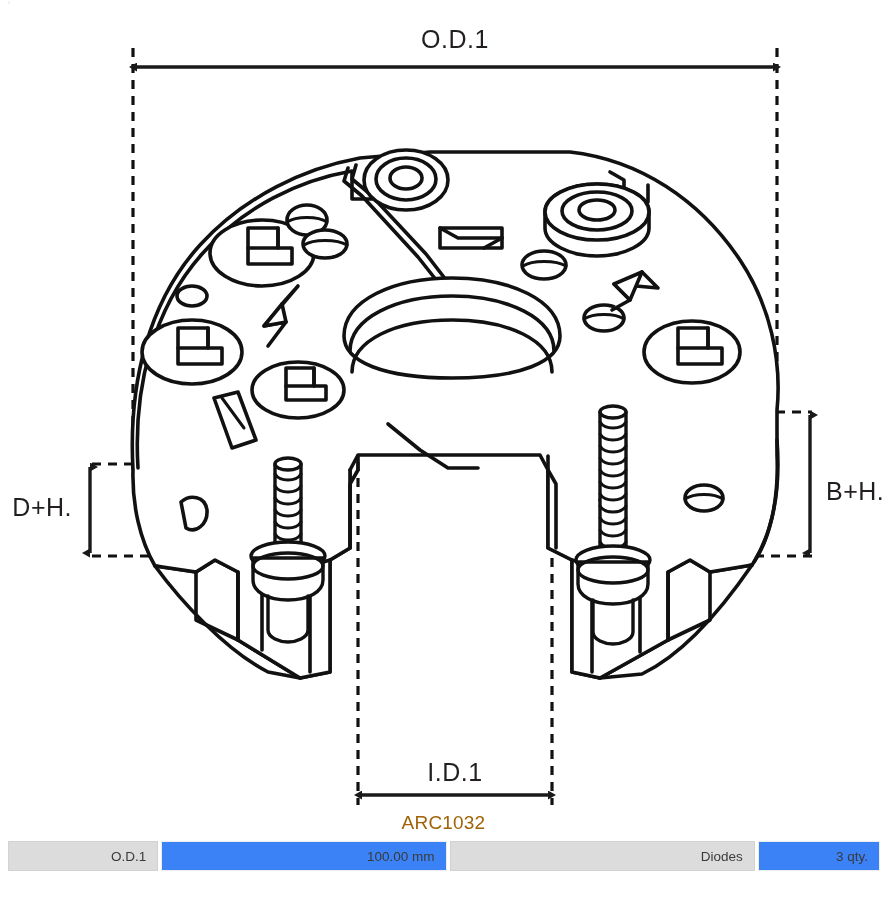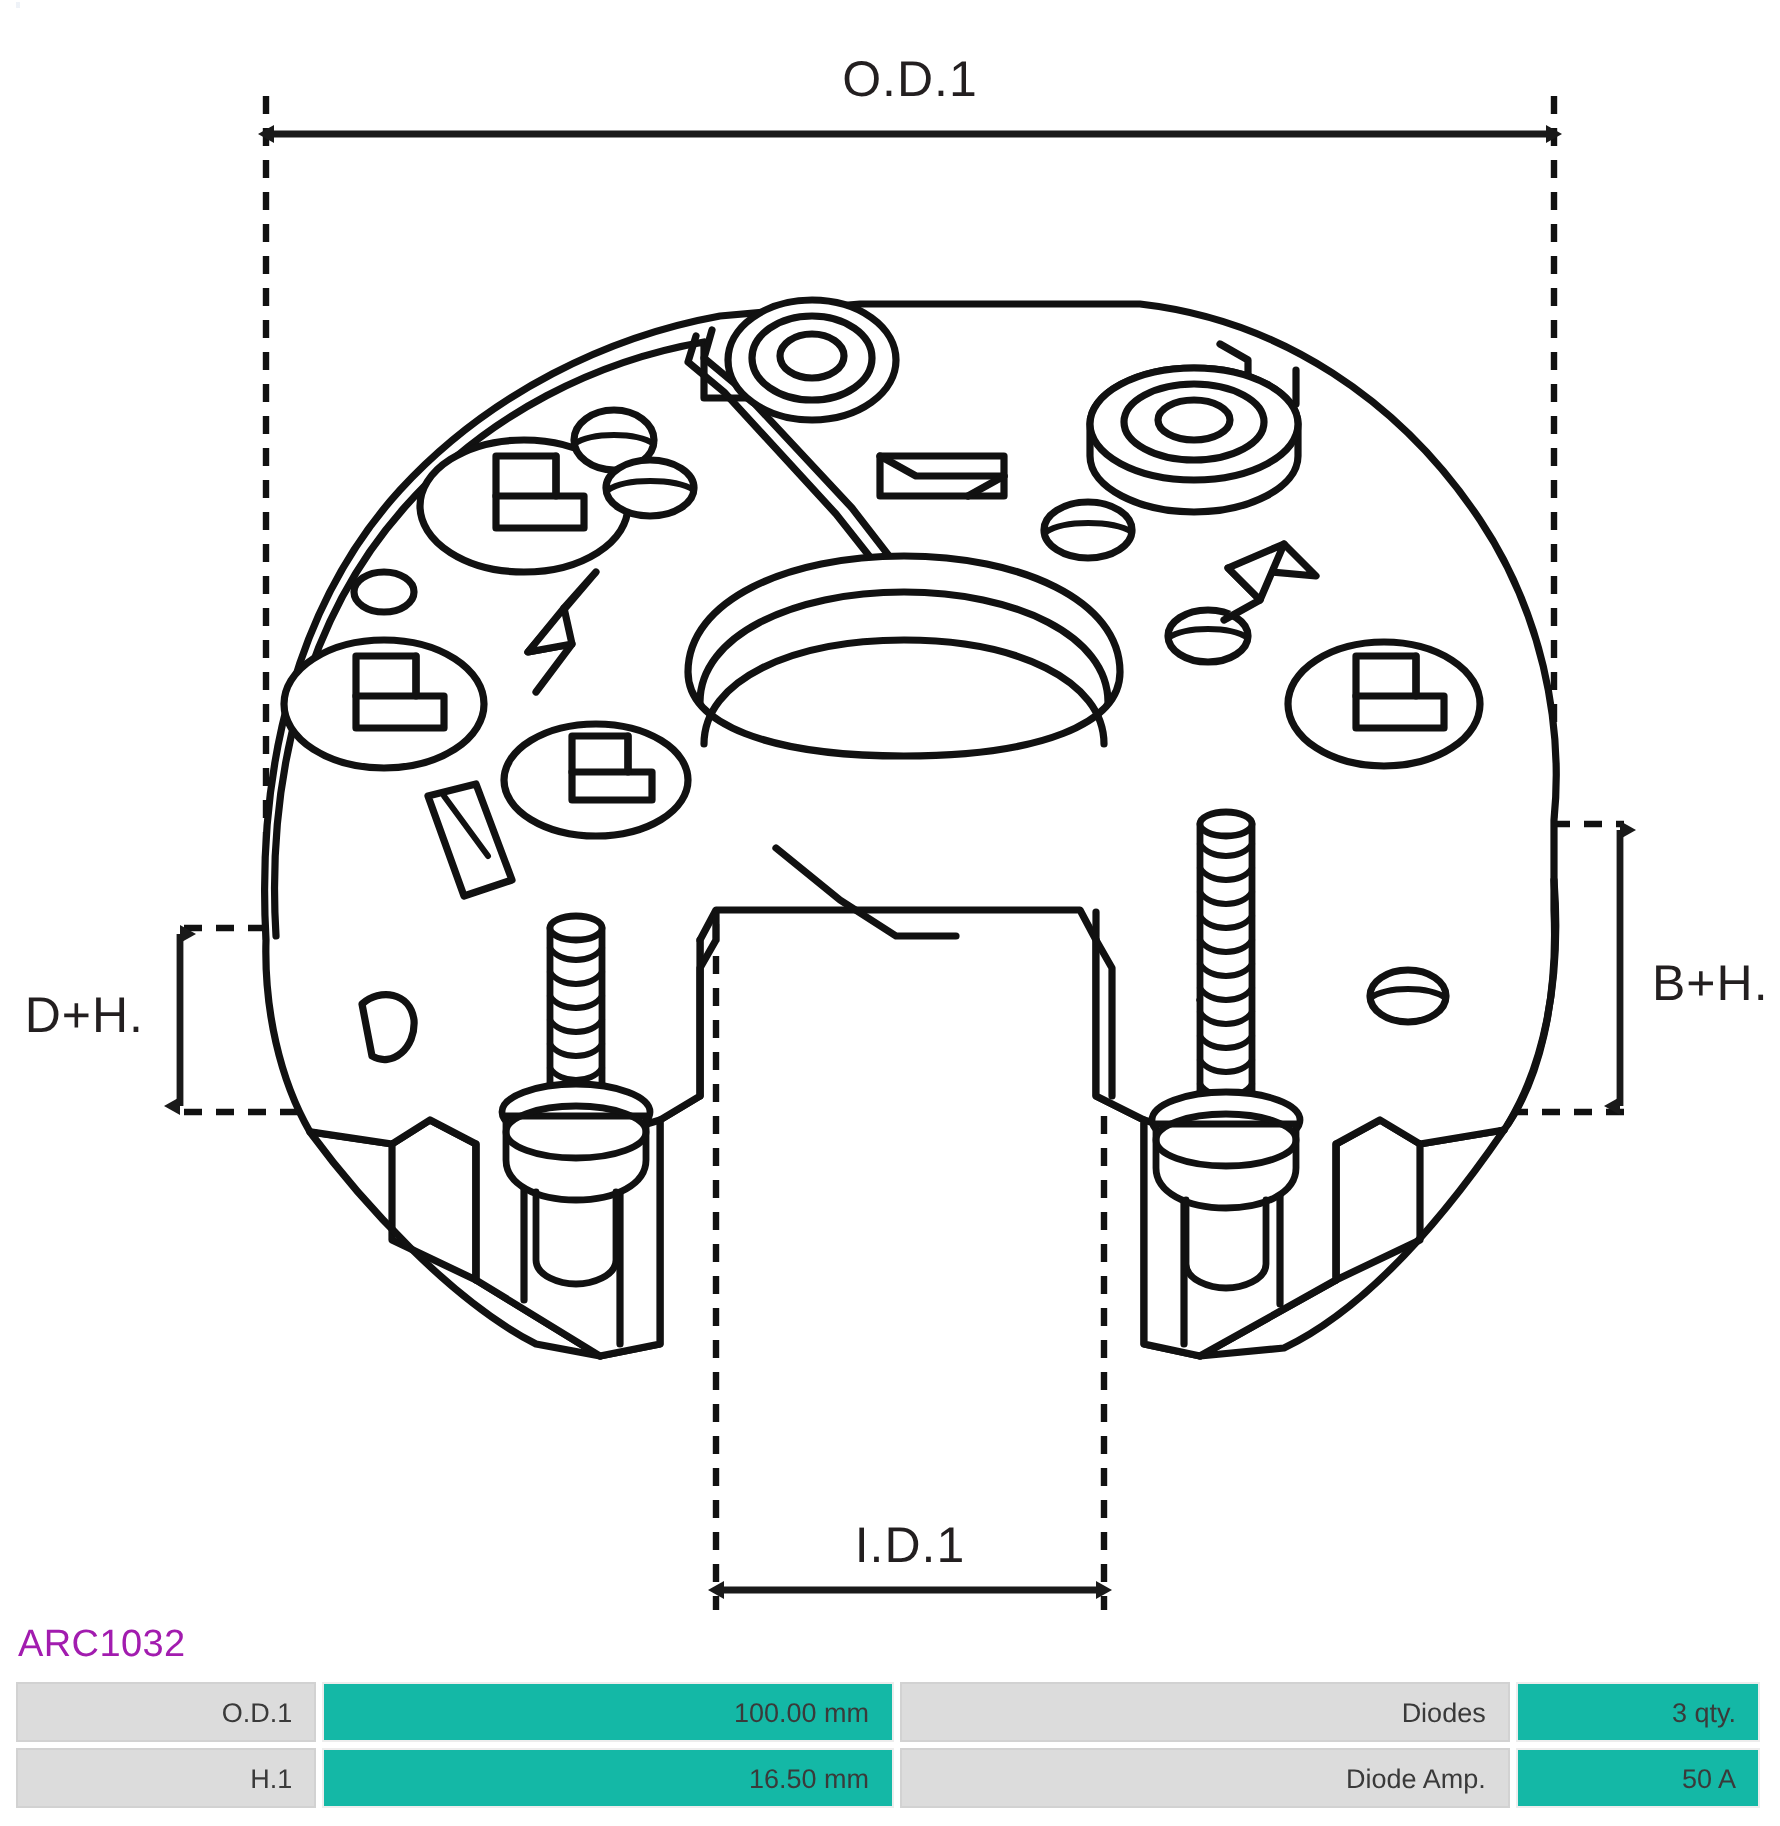--- a/index.html
+++ b/index.html
@@ -50,25 +50,26 @@
   #spec-block {
     position: absolute;
     left: 0;
     top: 808px;
     width: 890px;
     height: 105px;
     box-sizing: border-box;
   }
   #part-title {
     font-size: 19px;
-    color: #a21caf;
+    color: #a16207;
     font-weight: normal;
     margin: 4px 12px 0 9px;
     line-height: 22px;
     letter-spacing: 0.2px;
+    text-align: center;
   }
   #spec-table {
     border-collapse: separate;
     border-spacing: 3px;
     width: 878px;
     margin-left: 5px;
     margin-top: 4px;
     table-layout: fixed;
   }
   #spec-table td {
@@ -80,21 +81,21 @@
     vertical-align: middle;
     border: 1px solid #e8e8e8;
     white-space: nowrap;
     overflow: hidden;
   }
   #spec-table td.key {
     background: #dcdcdc;
     border: 1px solid #d2d2d2;
   }
   #spec-table td.val {
-    background: #14b8a6;
+    background: #3b82f6;
     border: 1px solid #ededed;
   }
   .col-k1 { width: 150px; }
   .col-v1 { width: 285px; }
   .col-k2 { width: 305px; }
   .col-v2 { width: 122px; }
 
   
   #top-artifact {
     position: absolute;
@@ -441,23 +442,17 @@
           <col class="col-k2">
           <col class="col-v2">
       </colgroup>
       <tbody>
         <tr>
           <td class="key">O.D.1</td>
           <td class="val">100.00 mm</td>
           <td class="key">Diodes</td>
           <td class="val">3 qty.</td>
         </tr>
-        <tr>
-          <td class="key">H.1</td>
-          <td class="val">16.50 mm</td>
-          <td class="key">Diode Amp.</td>
-          <td class="val">50 A</td>
-        </tr>
       </tbody>
     </table>
   </div>
 
 </div>
 
 </body></html>

